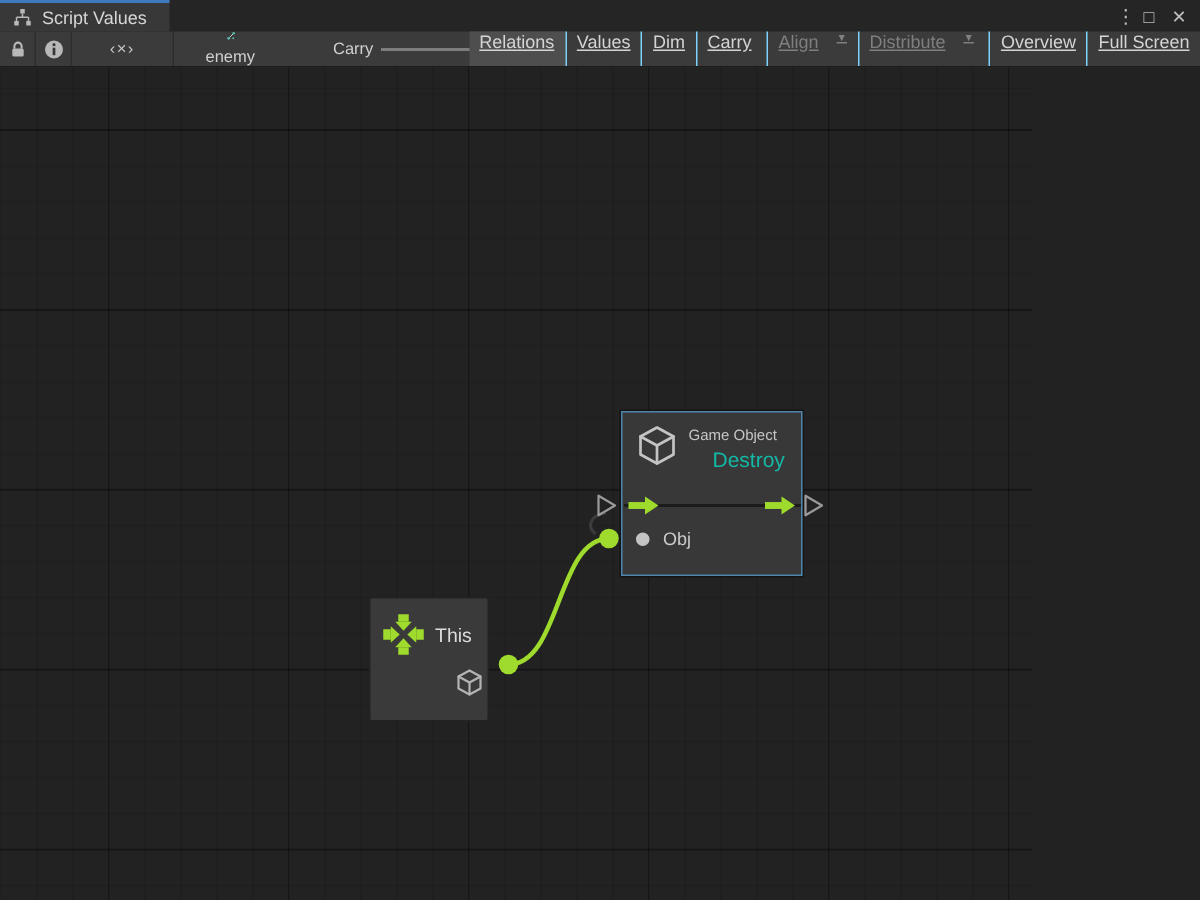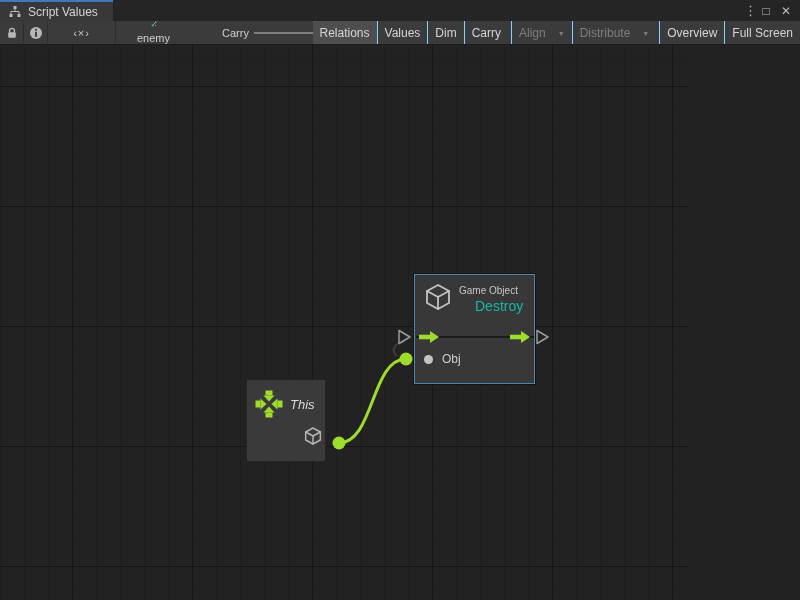--- a/index.html
+++ b/index.html
@@ -33,21 +33,21 @@
                 align-items:center; gap:5px; color:#cfcfcf; font-size:11px;flex-direction:column; }
   .zoom-label { position:absolute; left:222px; top:0; height:23px; display:flex;
                 align-items:center; color:#cfcfcf; font-size:11px; }
   .zoom-slider { position:absolute; left:254px; top:0; width:88px; height:23px; }
   .zoom-track { position:absolute; left:0; top:11px; width:84px; height:2px; background:#7d7d7d; }
   .zoom-handle { position:absolute; left:74px; top:6px; width:12px; height:12px;
                  border-radius:50%; background:#9a9a9a; }
   .zoom-value { position:absolute; left:347px; top:0; height:23px; display:flex;
                 align-items:center; color:#cfcfcf; font-size:11px; }
   .right-group { position:absolute; right:0; top:0; height:23px; display:flex; }
-  .right-group .tb-btn { padding:0 7px; height:23px; display:flex; align-items:center; gap:4px; }
+  .right-group .tb-btn { padding:0 7px; height:23px; display:flex; align-items:flex-start; gap:4px;text-decoration:underline; }
   .tb-btn.active { background:#4e4e4e; }
   .tb-btn.disabled { color:#7f7f7f;gap:12px; }
   .caret { font-size:7px; color:inherit; transform:translateY(1px); }
   .grp-gap { width:3px; }
 
   
   .graph { position:absolute; left:0; top:45px; width:688px; height:555px;
            background-color:#222222;
            background-image:
              repeating-linear-gradient(to right, rgba(0,0,0,0.30) 0 1px, transparent 1px 120px),
@@ -64,22 +64,22 @@
                   border:1px solid #4d86ac; box-shadow:0 0 0 1px #141414; }
   .nd-header { position:absolute; left:0; top:0; width:100%; height:44px; }
   .nd-cube { position:absolute; left:8px; top:7px; }
   .nd-cat { position:absolute; left:44px; top:10px; font-size:10px; color:#c6c6c6; }
   .nd-title { position:absolute; left:60px; top:23px; font-size:14px; color:#14b8a6; }
   .nd-objrow { position:absolute; left:0; top:74px; width:100%; height:22px; }
   .obj-dot { position:absolute; left:9px; top:6px; width:9px; height:9px; border-radius:50%;
              background:#c4c4c4; }
   .obj-label { position:absolute; left:27px; top:3px; font-size:12px; color:#cccccc; }
 
-  .node-this { left:246px; top:334px; width:80px; height:83px; background:#3a3a3a;
-               border:1px solid #232323; border-radius:2px;font-style:italic; }
+  .node-this { left:246px; top:353px; width:80px; height:83px; background:#3a3a3a;
+               border:1px solid #232323; border-radius:2px; }
   .nt-icon { position:absolute; left:7px; top:9px; }
   .nt-title { position:absolute; left:43px; top:17px; font-size:13px; color:#dcdcdc; }
   .nt-cube { position:absolute; left:56px; top:46px; }
 </style>
 </head>
 <body>
 
 <div class="window">
 
   <div class="title-bar">

